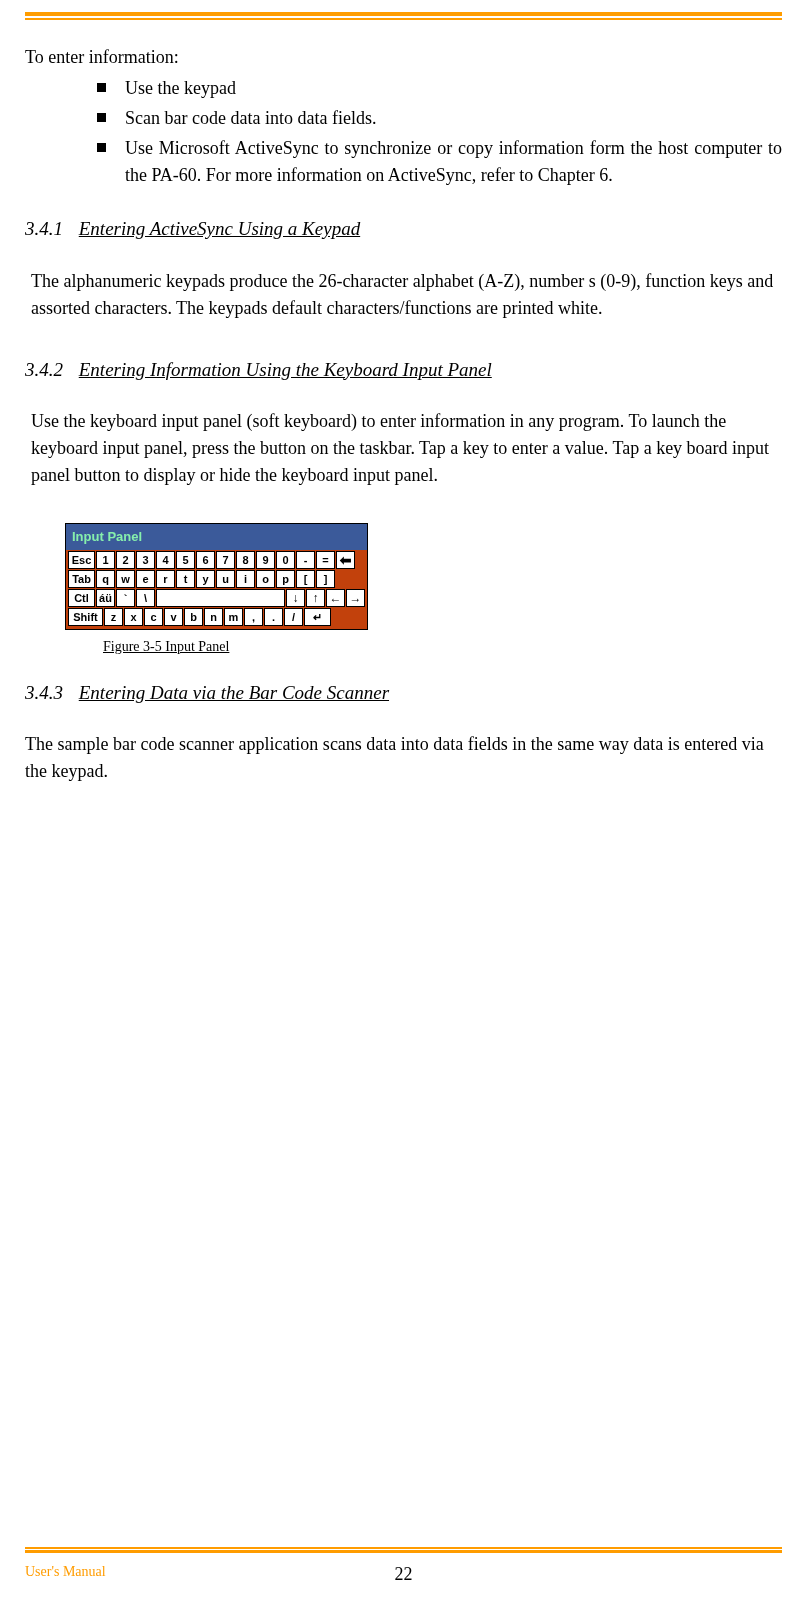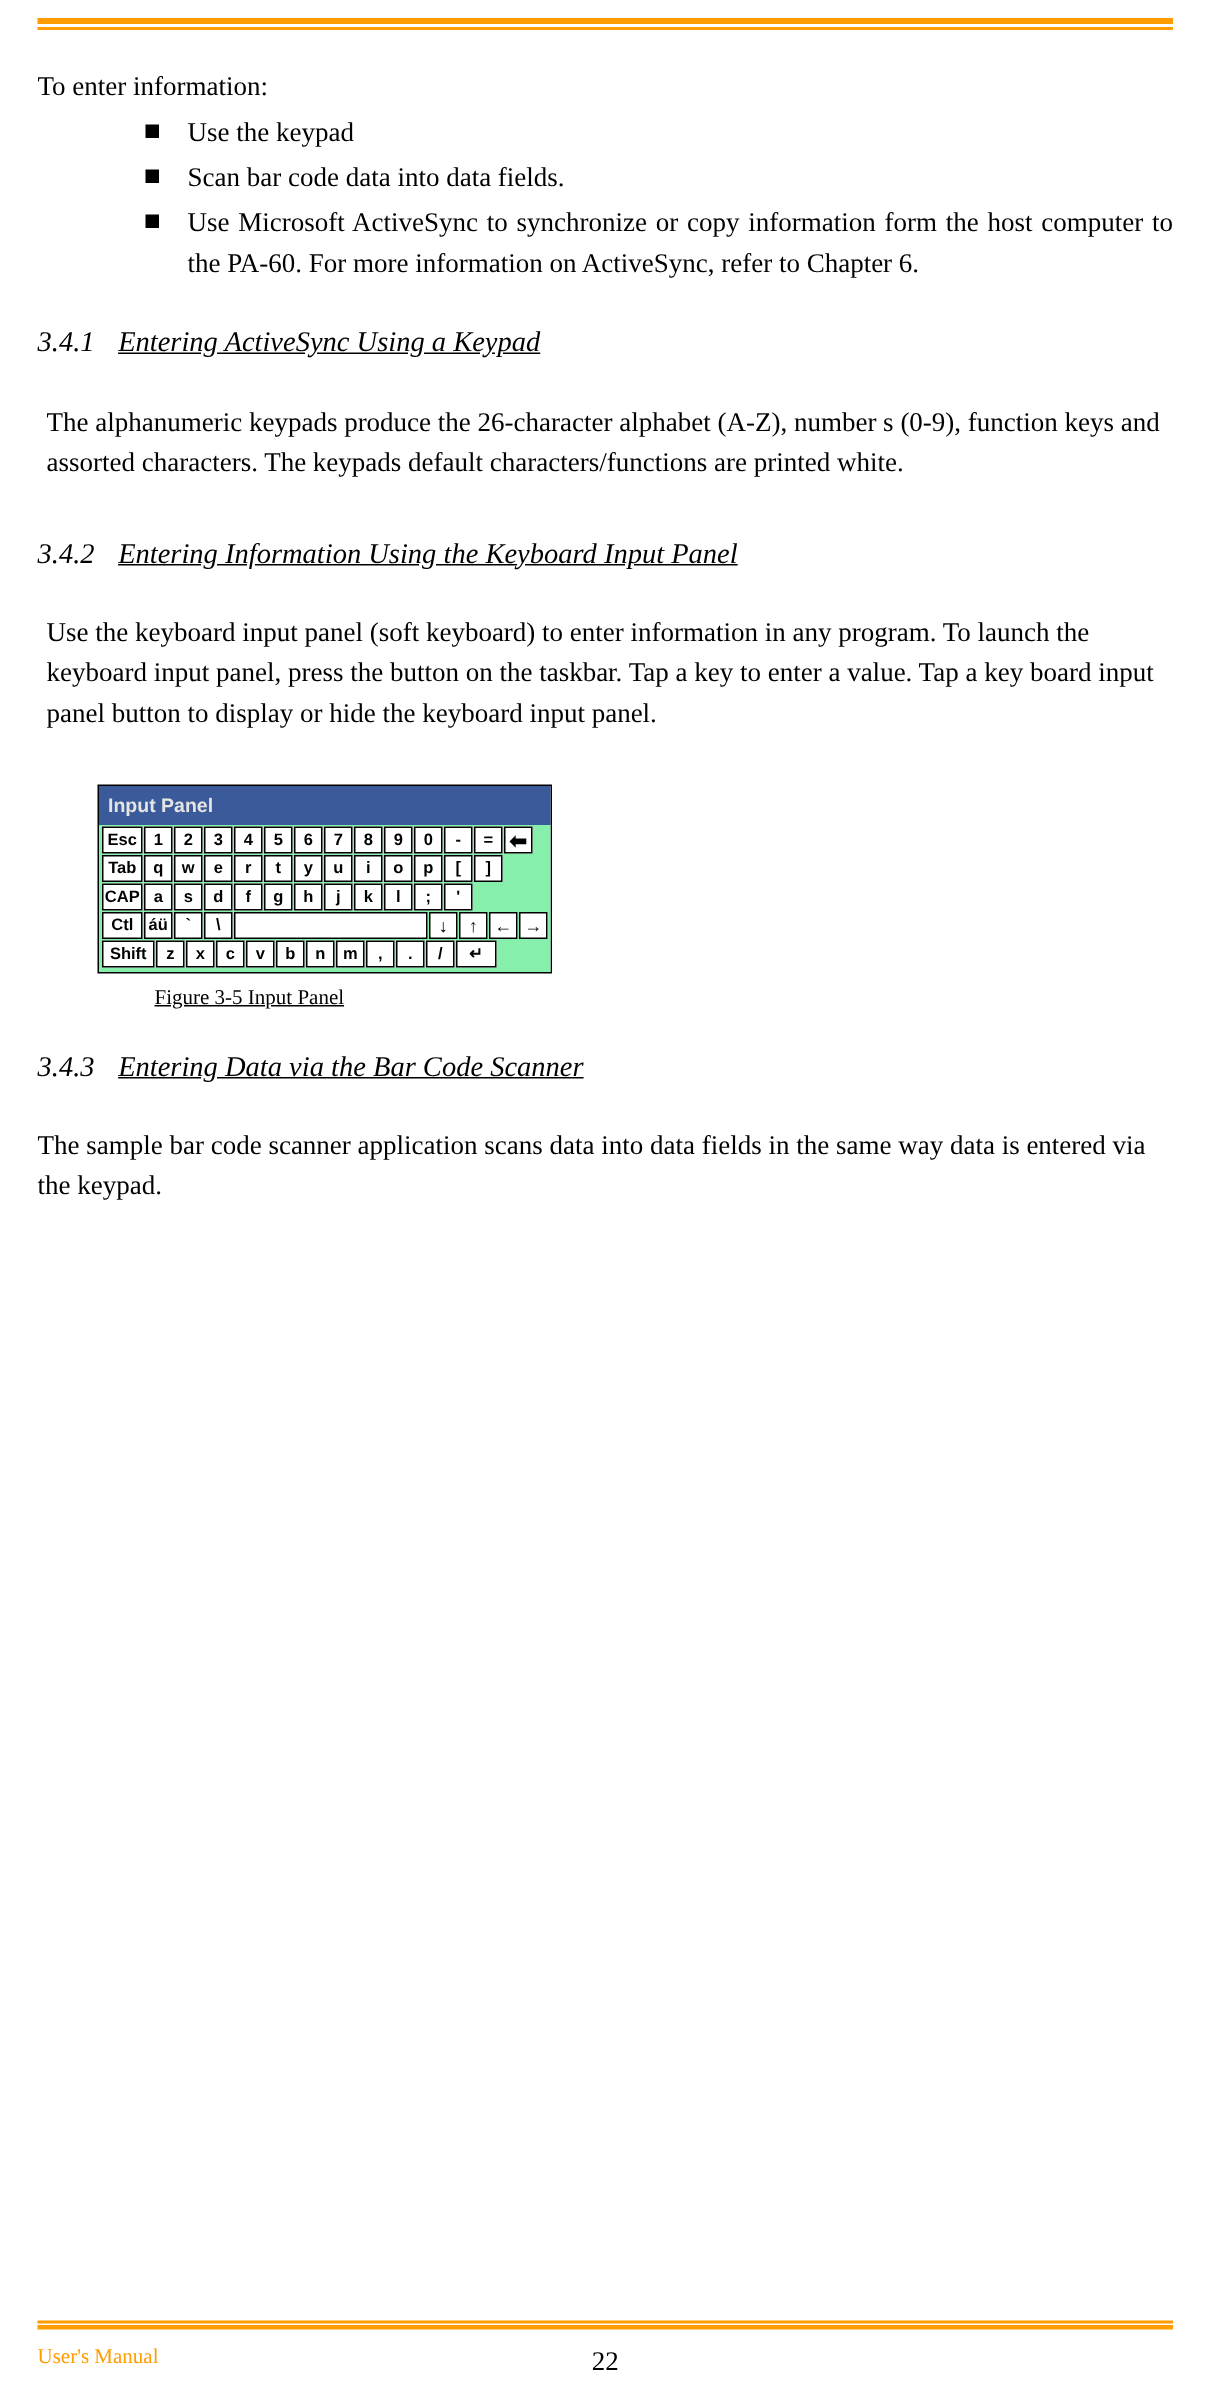--- a/index.html
+++ b/index.html
@@ -81,28 +81,28 @@
       margin: 0 0 22px 40px;
     }
     .input-panel-window {
       width: 303px;
       border: 1px solid #000;
       background: #fff;
       font-family: Arial, sans-serif;
     }
     .input-panel-title {
       background: #3b5a9a;
-      color: #e5e5e5;
+      color: #86efac;
       font-size: 13px;
       font-weight: bold;
       padding: 3px 6px;
     }
     .kb-rows {
       padding: 1px 2px 2px 2px;
-      background: #86efac;
+      background: #c2410c;
     }
     .kb-row {
       display: flex;
       gap: 1px;
       margin-bottom: 1px;
     }
     .key {
       border: 1px solid #000;
       background: #fff;
       font-size: 11px;
@@ -217,34 +217,20 @@
           <div class="key">t</div>
           <div class="key">y</div>
           <div class="key">u</div>
           <div class="key">i</div>
           <div class="key">o</div>
           <div class="key">p</div>
           <div class="key">[</div>
           <div class="key">]</div>
         </div>
         <div class="kb-row">
-          <div class="key wide1">CAP</div>
-          <div class="key">a</div>
-          <div class="key">s</div>
-          <div class="key">d</div>
-          <div class="key">f</div>
-          <div class="key">g</div>
-          <div class="key">h</div>
-          <div class="key">j</div>
-          <div class="key">k</div>
-          <div class="key">l</div>
-          <div class="key">;</div>
-          <div class="key">'</div>
-        </div>
-        <div class="kb-row">
           <div class="key wide1">Ctl</div>
           <div class="key">áü</div>
           <div class="key">`</div>
           <div class="key">\</div>
           <div class="key spacer"></div>
           <div class="key arrow">↓</div>
           <div class="key arrow">↑</div>
           <div class="key arrow">←</div>
           <div class="key arrow">→</div>
         </div>

